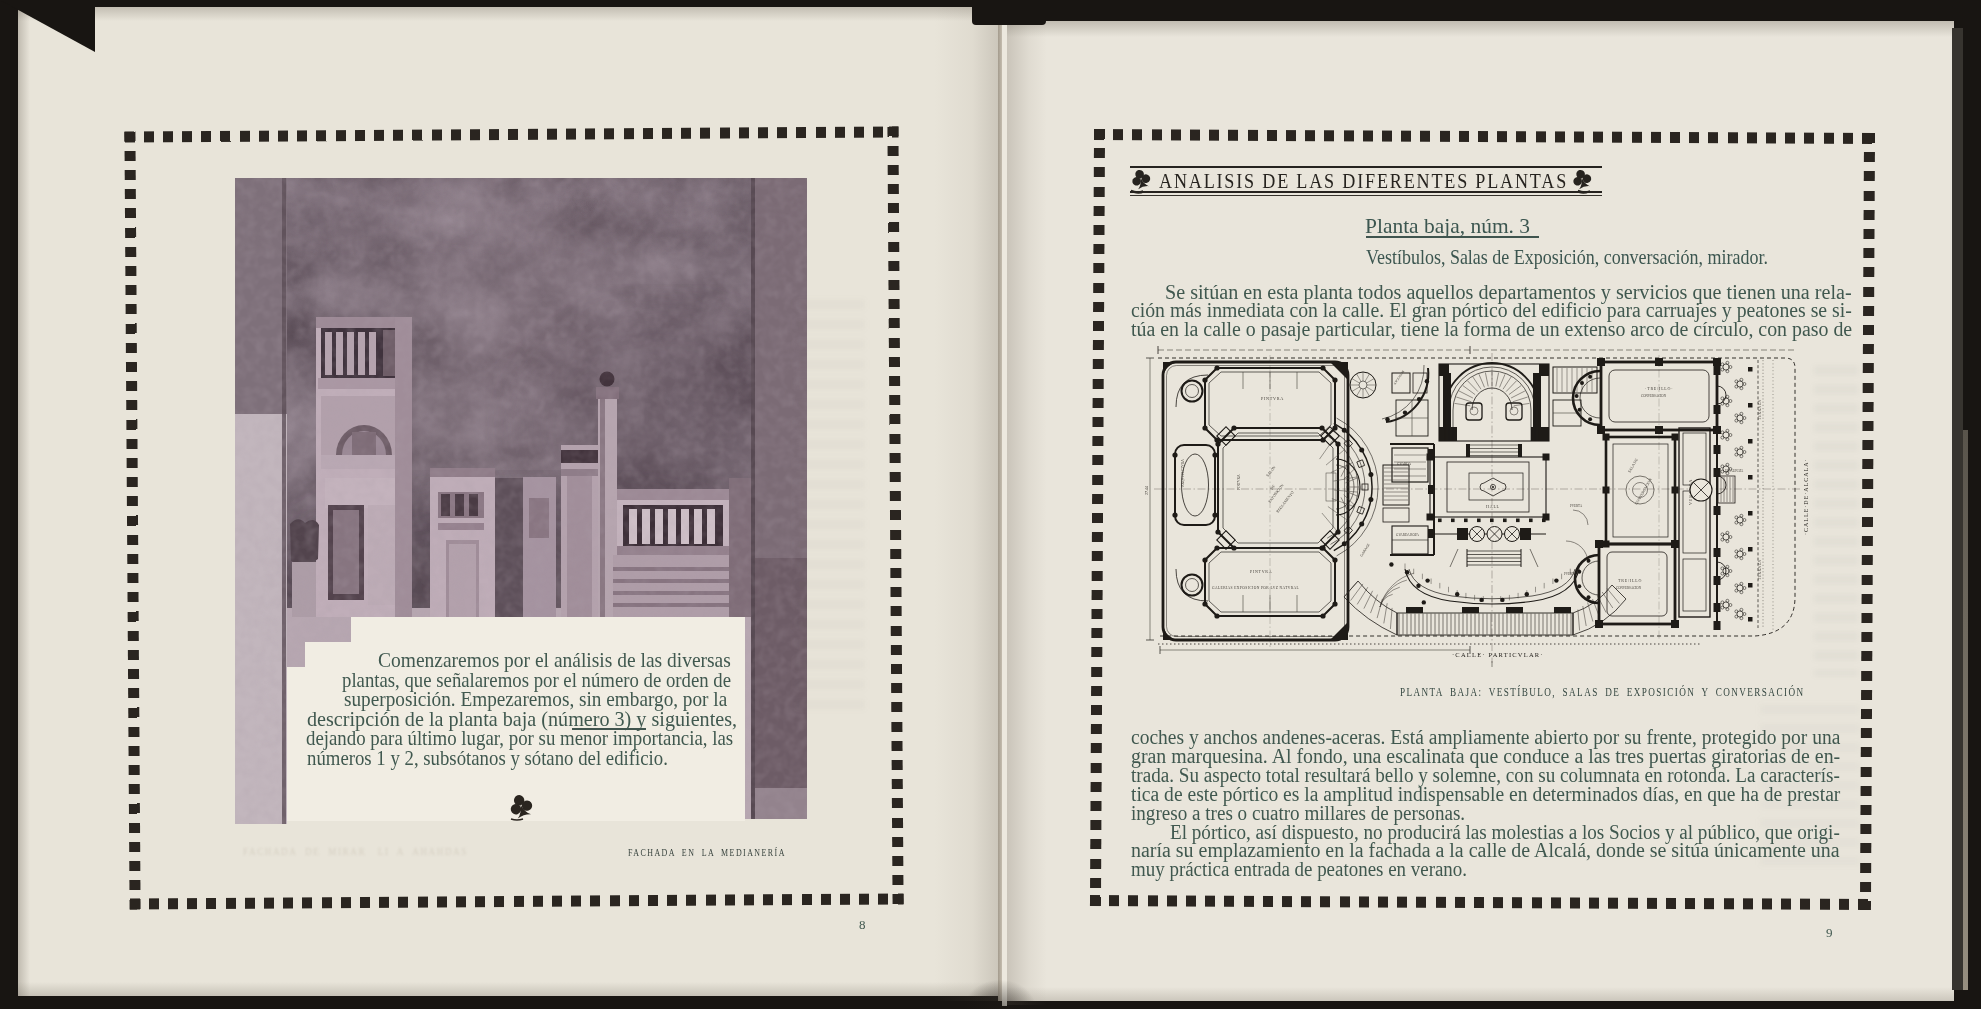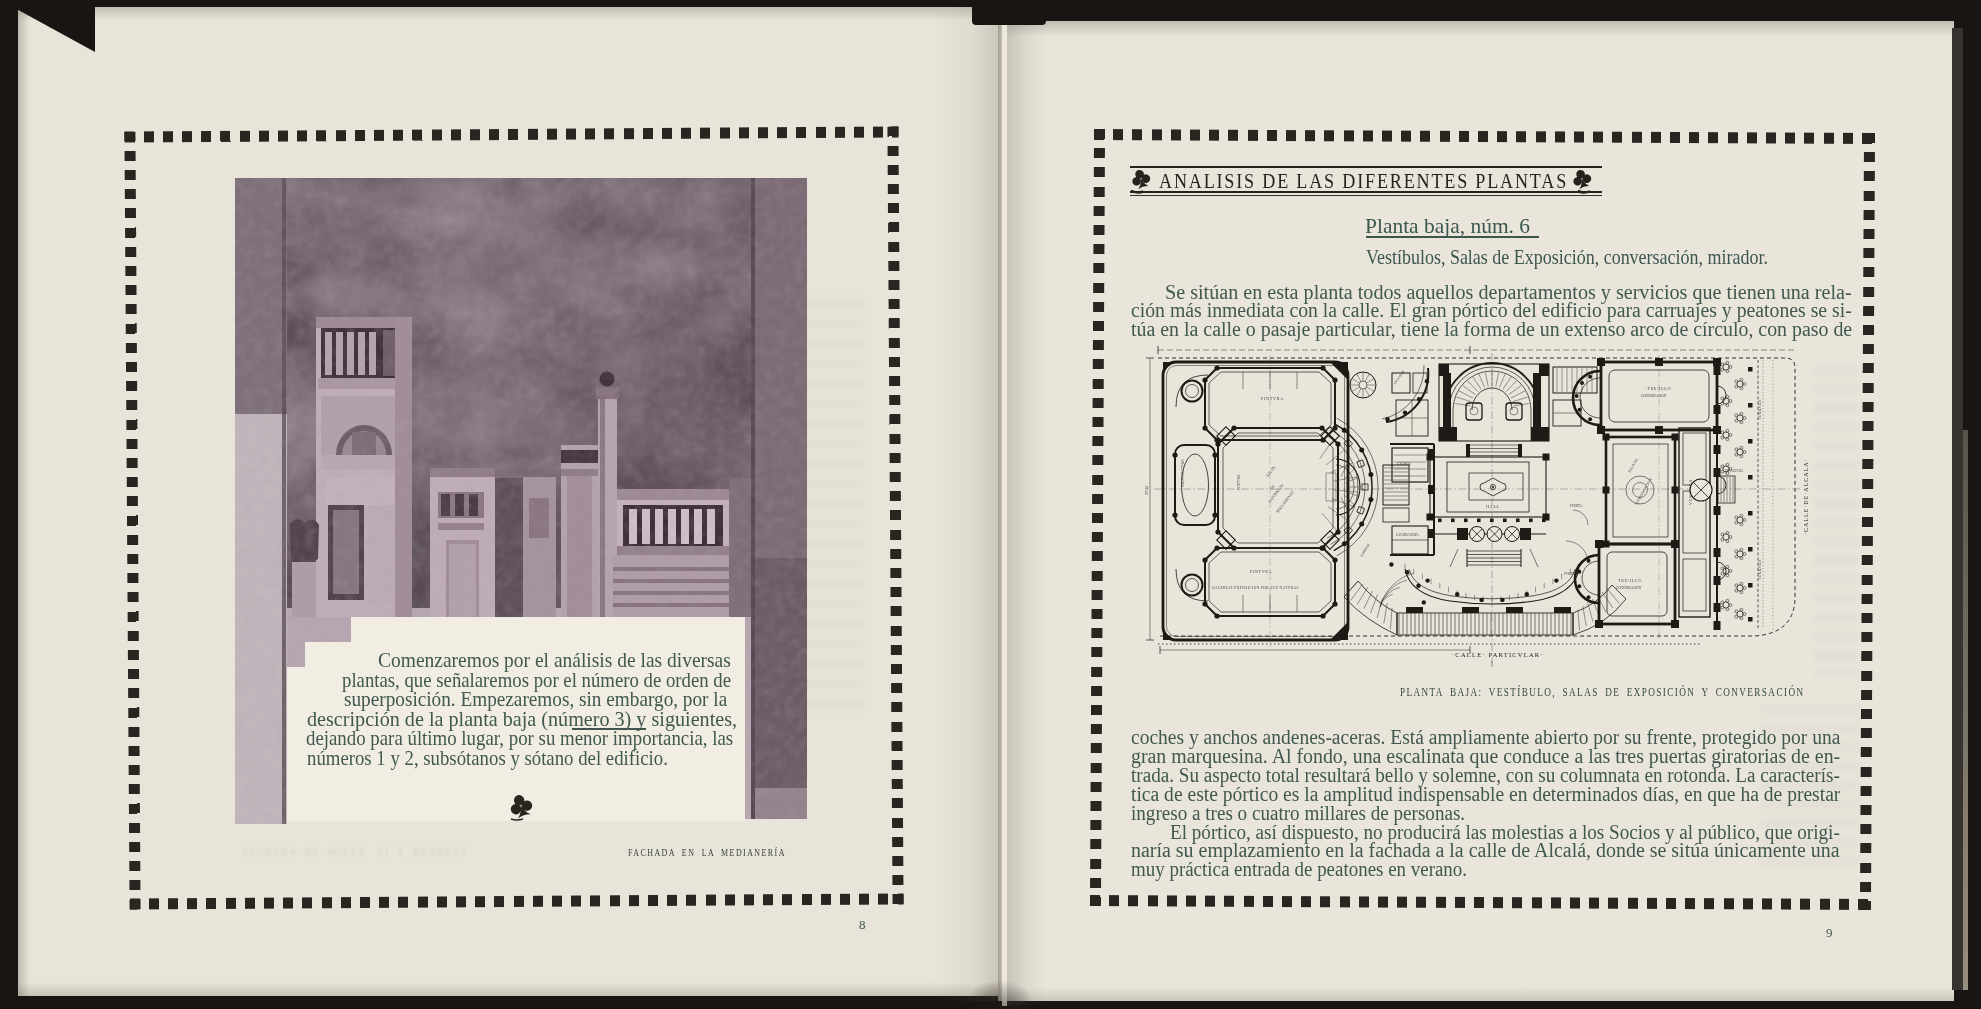--- a/index.html
+++ b/index.html
@@ -228,21 +228,21 @@
   <g fill="#26231f" transform="rotate(-16 12 11)">
     <circle cx="12" cy="6" r="4.3"></circle>
     <circle cx="7.2" cy="12" r="4.3"></circle>
     <circle cx="16.8" cy="12" r="4.3"></circle>
     <path d="M12,10 q-1,6.5 -5.5,10 q5.5,-2 11,0 q-4.5,-3.5 -5.5,-10 Z"></path>
   </g>
   <path d="M8,22.5 q6,2.5 12,0.5" stroke="#26231f" stroke-width="1.5" fill="none"></path>
   <path d="M9,24.5 q5,1.5 10,-0.5" stroke="#26231f" stroke-width="1.2" fill="none"></path>
 </svg>
 
-<div class="nline" style="left:1365px;top:214px;font-size:21.5px;color:#3c5650;transform:scaleX(0.998);">Planta baja, núm. 6</div>
+<div class="nline" style="left:1365px;top:214px;font-size:21.5px;color:#3c5650;transform:scaleX(0.998);">Planta baja, núm. 3</div>
 
 <div class="abs" style="left:1366px;top:235.5px;width:173px;height:2.4px;background:#3f544e;"></div>
 
 <div class="nline" style="left:1366px;top:245.2px;font-size:21px;color:#3c5650;transform:scaleX(0.856);">Vestíbulos, Salas de Exposición, conversación, mirador.</div>
 
 <div class="nline teal" style="left:1165px;top:280.5px;font-size:20px;transform:scaleX(1.006);">Se sitúan en esta planta todos aquellos departamentos y servicios que tienen una rela-</div>
 <div class="nline teal" style="left:1131px;top:299.3px;font-size:20px;transform:scaleX(0.987);">ción más inmediata con la calle. El gran pórtico del edificio para carruajes y peatones se si-</div>
 <div class="nline teal" style="left:1131px;top:318.1px;font-size:20px;transform:scaleX(0.994);">túa en la calle o pasaje particular, tiene la forma de un extenso arco de círculo, con paso de</div>
 
 <svg class="abs" style="left:1140px;top:345px;" width="700" height="330" viewBox="0 0 700 330">

